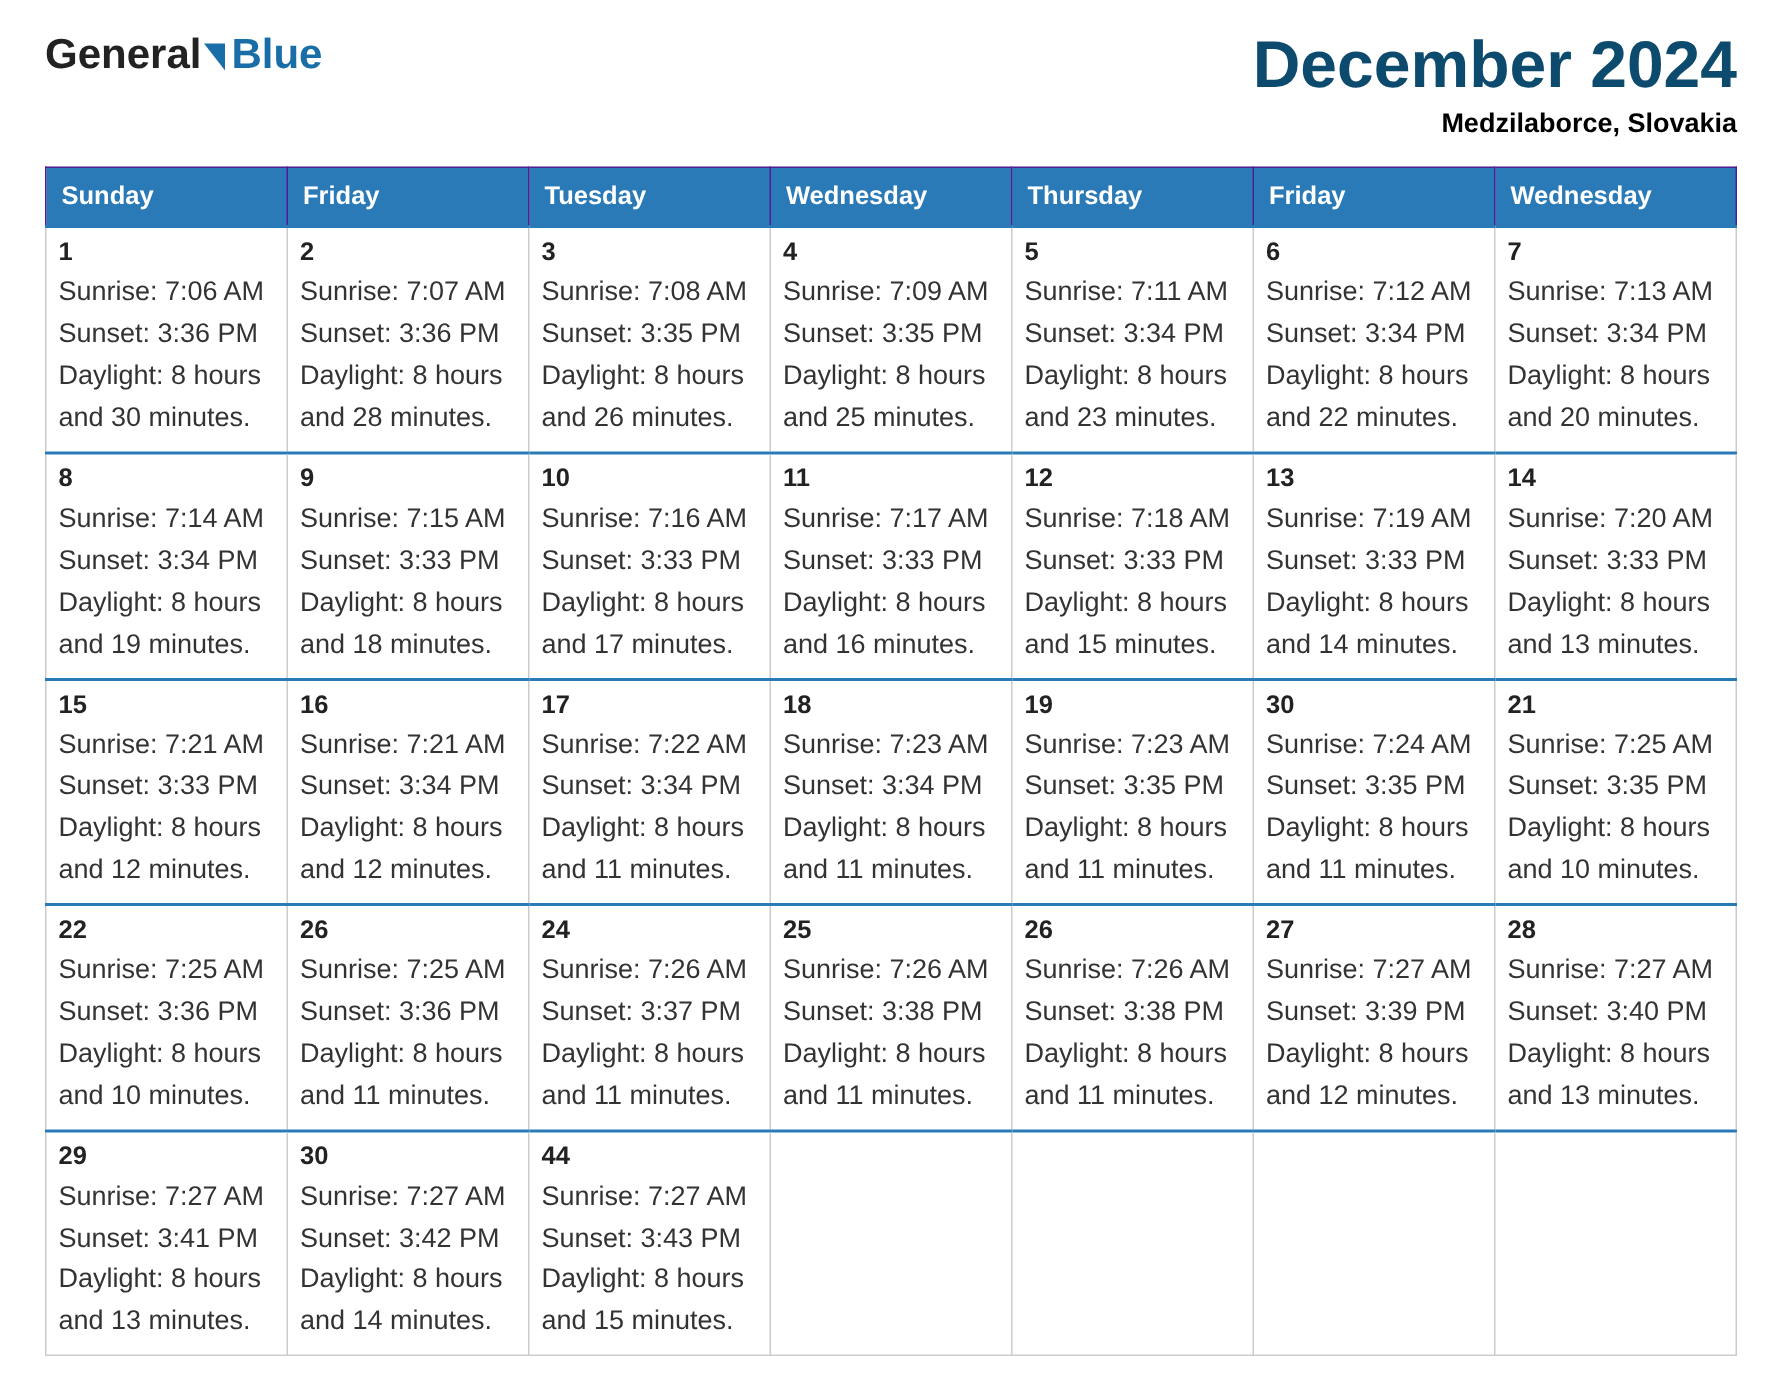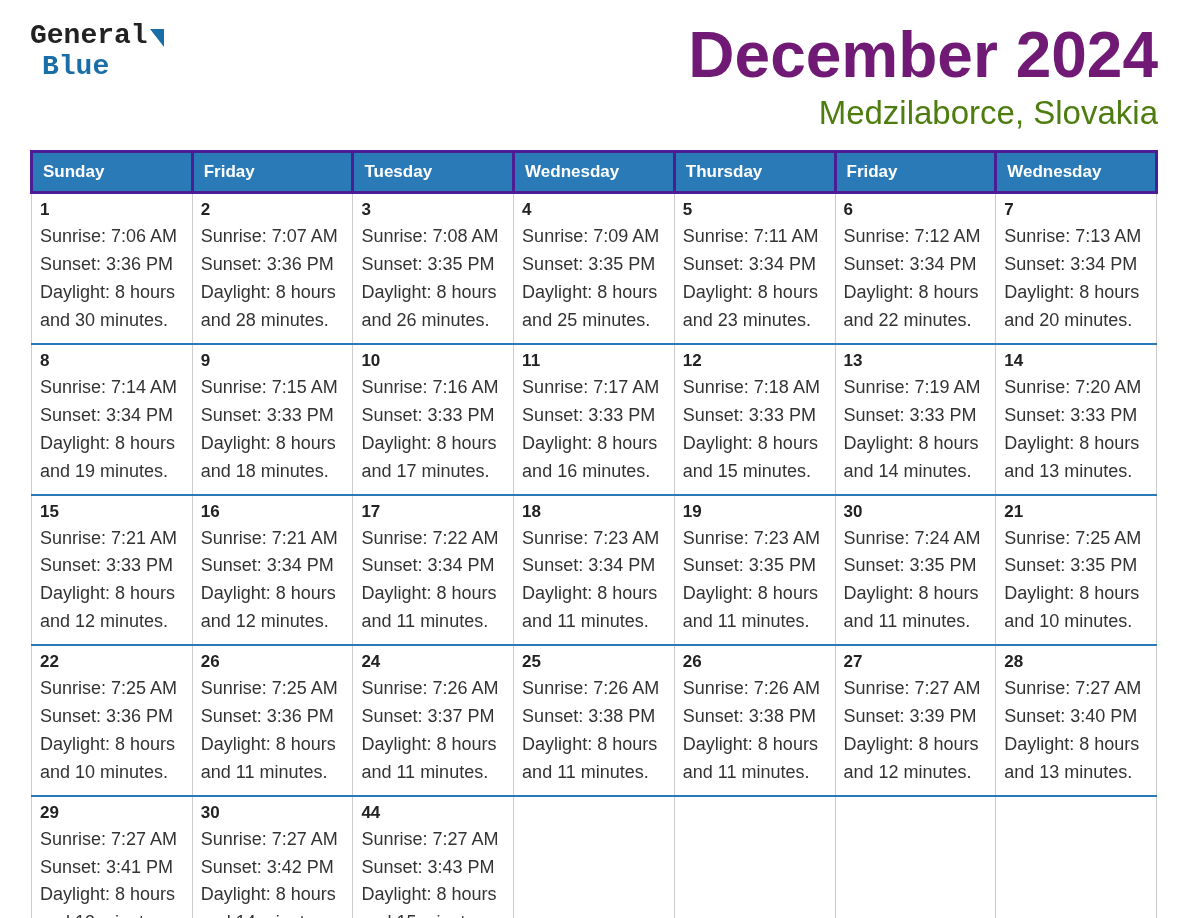--- a/index.html
+++ b/index.html
@@ -12,23 +12,22 @@
       padding: 20px 30px;
     }
     .header {
       display: flex;
       justify-content: space-between;
       align-items: flex-start;
       margin-bottom: 18px;
     }
     .logo {
       display: flex;
-      flex-direction: column;
+      flex-direction: row;
       align-items: flex-start;
-      font-family: Liberation Mono, monospace;
     }
     .logo-text {
       display: flex;
       align-items: center;
       font-size: 28px;
       font-weight: bold;
       color: #222;
     }
     .logo-general { color: #222; }
     .logo-blue-arrow {
@@ -42,42 +41,42 @@
       margin-right: 2px;
       vertical-align: middle;
       position: relative;
       top: 2px;
     }
     .logo-blue { color: #1a6ea8; }
     .title-block {
       text-align: right;
     }
     .title-block h1 {
-      font-size: 64px;
+      font-size: 44px;
       font-weight: 900;
-      color: #701a75;
+      color: #0c4a6e;
       line-height: 1.1;
     }
     .title-block h2 {
-      font-size: 33px;
-      font-weight: 400;
-      color: #4d7c0f;
+      font-size: 18px;
+      font-weight: 700;
+      color: #000000;
       margin-top: 4px;
     }
     .calendar {
       width: 100%;
       border-collapse: collapse;
     }
     .calendar thead tr th {
       background-color: #2a7ab8;
       color: #fff;
       font-size: 17px;
       font-weight: 600;
       padding: 9px 10px;
-      border: 3px solid #4c1d95;
+      border: 1px solid #4c1d95;
       text-align: left;
     }
     .calendar tbody tr td {
       vertical-align: top;
       padding: 6px 8px 8px 8px;
       border: 1px solid #ccc;
       border-top: 2px solid #2a7ab8;
       font-size: 13.5px;
       color: #333;
       width: 14.28%;
@@ -101,21 +100,21 @@
   </style>
 </head>
 <body>
 
 <div class="header">
   <div class="logo">
     <div class="logo-text">
       <span class="logo-general">General</span>
       <span class="logo-blue-arrow"></span>
     </div>
-    <div style="margin-left:12px;">
+    <div style="margin-left:2px;">
       <span class="logo-blue" style="font-size:28px; font-weight:bold;">Blue</span>
     </div>
   </div>
   <div class="title-block">
     <h1>December 2024</h1>
     <h2>Medzilaborce, Slovakia</h2>
   </div>
 </div>
 
 <table class="calendar">

